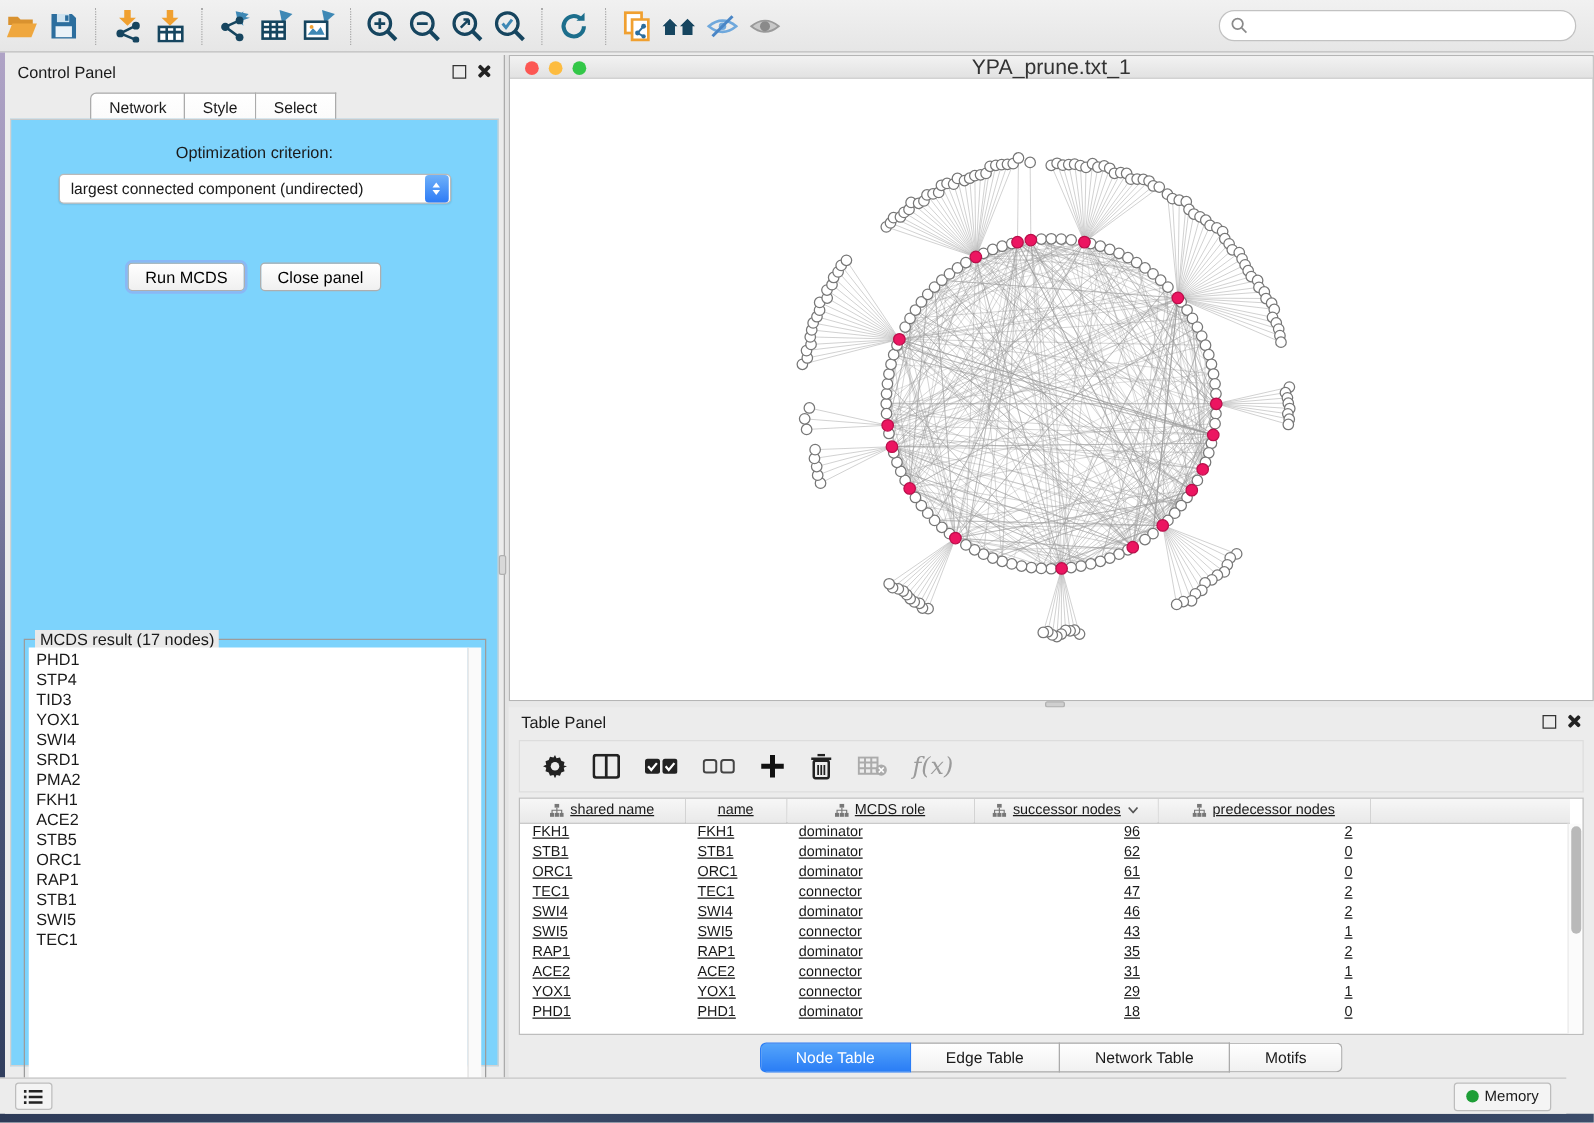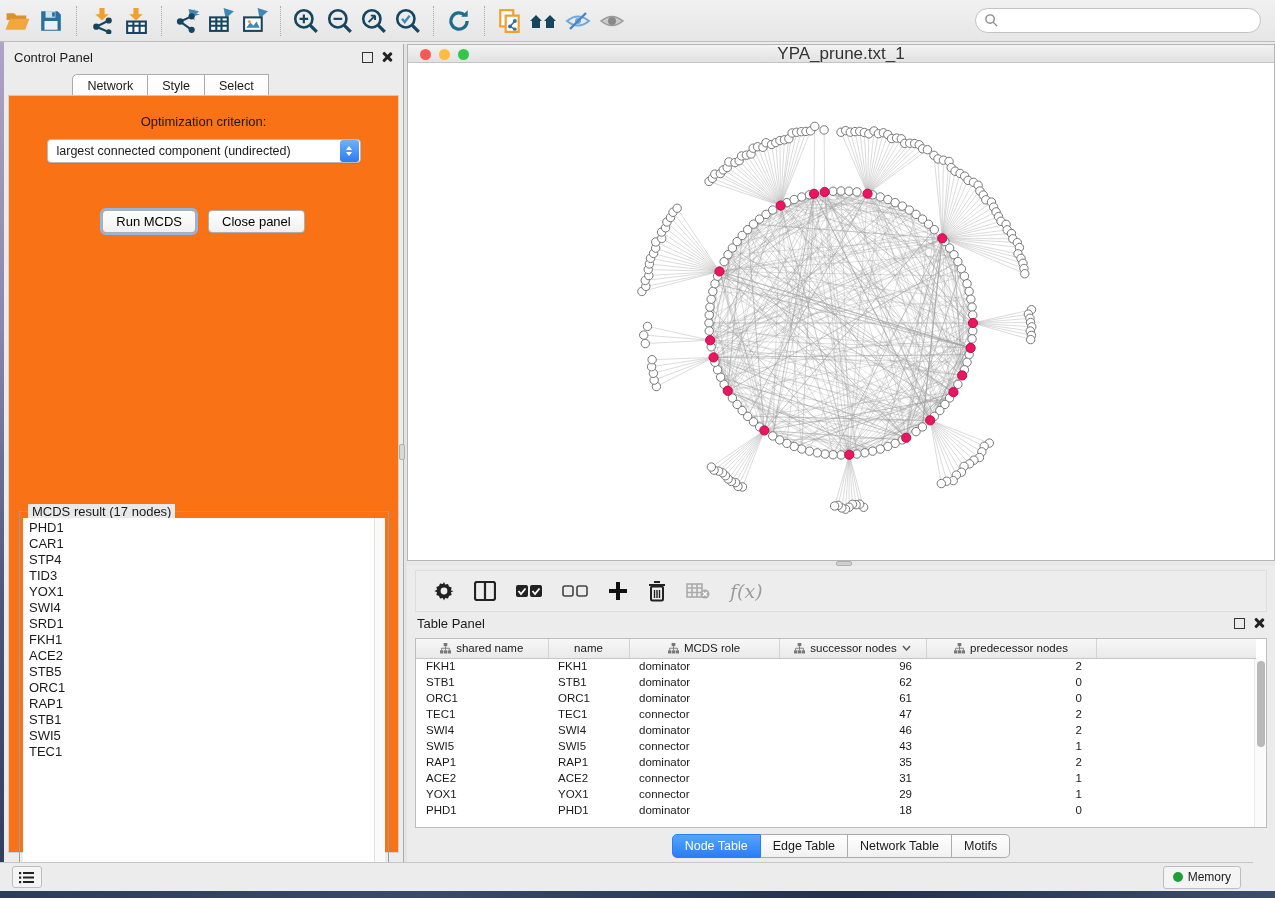--- a/index.html
+++ b/index.html
@@ -26,21 +26,21 @@
   .close-btn { width:12px; height:12px; cursor:pointer; position:relative; }
   .close-btn::before,.close-btn::after{ content:""; position:absolute; left:5px; top:0; width:2.5px; height:12px; background:#222; border-radius:1px; }
   .close-btn::before{ transform:rotate(45deg);} .close-btn::after{ transform:rotate(-45deg);}
 
   #cp-tabs { display:flex; justify-content:center; margin-top:4px; }
   .cp-tab { font-size:12.5px; padding:4px 14px; background:linear-gradient(#FFFFFF,#F2F2F2); border:1px solid #ABABAB; border-left:none; cursor:pointer; }
   .cp-tab:first-child { border-left:1px solid #ABABAB; border-radius:5px 0 0 5px; }
   .cp-tab:last-child { border-radius:0 5px 5px 0;margin-top:40px; }
   .cp-tab.active { background:linear-gradient(#55A5FB,#2A7DF5); color:#fff; border-color:#2A7DF5; }
 
-  #cp-body { position:absolute; left:4px; top:51px; width:391px; height:758px; background:#f97316; border:1px solid #D2D2D2; border-top:1px solid #C9C9C9; }
+  #cp-body { position:absolute; left:4px; top:51px; width:391px; height:758px; background:#7dd3fc; border:1px solid #D2D2D2; border-top:1px solid #C9C9C9; }
   #opt-label { text-align:center; margin-top:18px; font-size:13px; }
   #criterion-select { margin:10px auto 0; width:314px; height:24px; background:#fff; border:1px solid #B9B9B9; border-radius:4px; display:flex; align-items:center; cursor:pointer; box-shadow:0 1px 1px rgba(0,0,0,.08);gap:23px; }
   #criterion-value { flex:1; font-size:12.5px; padding-left:9px; white-space:nowrap; }
   #criterion-stepper { width:19px; height:22px; margin-right:1px; border-radius:3px; background:linear-gradient(#6FB1F9,#2D7BF6); display:flex; flex-direction:column; align-items:center; justify-content:center; gap:2px; }
   .st-arrow { width:0; height:0; border-left:3.5px solid transparent; border-right:3.5px solid transparent; }
   .st-up { border-bottom:4px solid #fff; } .st-down { border-top:4px solid #fff; }
   #cp-buttons { display:flex; justify-content:center; gap:12px; margin-top:15px; }
   .push-btn { font-size:13px; padding:3px 13px; background:linear-gradient(#FFFFFF,#F0F0F0); border:1px solid #AEAEAE; border-radius:4px; cursor:pointer;margin-top:32px; }
   .push-btn.focused { outline:2px solid #8AB8F5; outline-offset:0px; }
 
@@ -65,30 +65,30 @@
   
   #table-panel { left:407px; top:566px; width:868px; height:295px; background:#ECECEC; }
   #table-panel-header { height:22px; display:flex; align-items:center; padding:0 10px; }
   #table-panel-title { font-size:13px; }
   #table-toolbar { margin:4px 8px 0 8px; height:42px; background:#EDEDED; border:1px solid #DDD; display:flex; align-items:center; gap:20px; padding-left:18px; }
   .tt-icon { display:flex; align-items:center; justify-content:center; cursor:pointer; }
   .tt-icon.disabled { cursor:default; }
   #fx-label { font-family:"DejaVu Serif","Liberation Serif",serif; font-style:italic; font-size:19px; color:#9B9B9B; }
 
   #node-table-wrap { position:absolute; left:8px; top:72px; width:852px; height:190px; background:#fff; border:1px solid #BDBDBD; overflow:hidden; }
-  table { border-collapse:collapse; table-layout:fixed; width:840px; }
+  table { border-collapse:collapse; table-layout:fixed; width:840px;text-decoration:underline; }
   th { height:19px; background:linear-gradient(#F7F7F7,#E9E9E9); border-bottom:1px solid #C6C6C6; border-right:1px solid #D3D3D3; font-weight:normal; font-size:11.5px; padding:0; position:relative; }
   th .th-inner { display:flex; align-items:center; justify-content:center; gap:5px; }
   td { height:16px; font-size:11.5px; padding:0 10px; white-space:nowrap; overflow:hidden; }
   td.num { text-align:right; padding-right:14px; }
   #table-vscroll { position:absolute; right:1px; top:20px; width:11px; height:168px; background:#FBFBFB; border-left:1px solid #EAEAEA; }
   #table-vthumb { position:absolute; left:1.5px; top:2px; width:8px; height:86px; background:#B9B9B9; border-radius:4px; }
 
   #table-tabs { position:absolute; left:0; top:268px; width:868px; display:flex; justify-content:center; }
-  .table-tab { font-size:12.5px; padding:4px 12px; background:linear-gradient(#FFFFFF,#F1F1F1); border:1px solid #ABABAB; border-left:none; cursor:pointer; }
+  .table-tab { font-size:12.5px; padding:4px 28px; background:linear-gradient(#FFFFFF,#F1F1F1); border:1px solid #ABABAB; border-left:none; cursor:pointer; }
   .table-tab:first-child { border-left:1px solid #ABABAB; border-radius:5px 0 0 5px; }
   .table-tab:last-child { border-radius:0 5px 5px 0; }
   .table-tab.active { background:linear-gradient(#55A5FB,#2A7DF5); color:#fff; border-color:#2A7DF5; }
 
   
   #status-bar { left:0; top:862px; width:1253px; height:29px; background:#ECECEC; border-top:1px solid #C6C6C6; display:flex; align-items:center; padding:0 12px; }
   #panel-selector-button { width:30px; height:22px; background:#F4F4F4; border:1px solid #BDBDBD; border-radius:3px; display:flex; align-items:center; justify-content:center; cursor:pointer; }
   #memory-button { margin-left:auto; height:23px; background:#F4F4F4; border:1px solid #BDBDBD; border-radius:3px; display:flex; align-items:center; gap:5px; padding:0 9px; cursor:pointer; font-size:12px; }
   #memory-dot { width:10px; height:10px; border-radius:50%; background:#1E9E37; }
 </style>
@@ -259,26 +259,26 @@
         </span>
     </div>
     <div id="cp-buttons">
       <button class="push-btn focused">Run MCDS</button>
       <button class="push-btn">Close panel</button>
     </div>
     <div id="mcds-result-group">
       <span id="mcds-result-title">MCDS result (17 nodes)</span>
       <div id="mcds-list">
           <div>PHD1</div>
-          <div>CAR1</div>
           <div>STP4</div>
           <div>TID3</div>
           <div>YOX1</div>
           <div>SWI4</div>
           <div>SRD1</div>
+          <div>PMA2</div>
           <div>FKH1</div>
           <div>ACE2</div>
           <div>STB5</div>
           <div>ORC1</div>
           <div>RAP1</div>
           <div>STB1</div>
           <div>SWI5</div>
           <div>TEC1</div>
         </div>
       <div id="mcds-scroll"></div>
@@ -1069,20 +1069,27 @@
       <circle cx="319.73543244447893" cy="327.7874452716785" r="4.6000000000000005" fill="#EC1561" stroke="#BA0F4B" stroke-width="1"></circle>
       <circle cx="305.55761272394227" cy="294.3865951408295" r="4.6000000000000005" fill="#EC1561" stroke="#BA0F4B" stroke-width="1"></circle>
       <circle cx="302.129278298657" cy="277.2294573730468" r="4.6000000000000005" fill="#EC1561" stroke="#BA0F4B" stroke-width="1"></circle>
     </svg>
 </div>
 
 <div id="h-splitter" class="abs"></div>
 <div id="h-grip" class="abs"></div>
 
 <div id="table-panel" class="abs">
+  <div id="table-panel-header">
+    <span id="table-panel-title">Table Panel</span>
+    <span class="win-btns">
+      <span class="float-btn"></span>
+      <span class="close-btn"></span>
+    </span>
+  </div>
   <div id="table-toolbar">
     <span class="tt-icon">
       <svg width="20" height="20" viewBox="0 0 20 20">
           <path d="M10 1l1.2 2.6 2.8-.6 1 2.6 2.6 1-.6 2.8L19.6 10 17 11.2l.6 2.8-2.6 1-1 2.6-2.8-.6L10 19.6 8.8 17l-2.8.6-1-2.6-2.6-1 .6-2.8L.4 10 3 8.8 2.4 6l2.6-1 1-2.6 2.8.6z" fill="#222"></path>
           <circle cx="10" cy="10" r="3.4" fill="#EDEDED"></circle>
         </svg>
     </span>
     <span class="tt-icon">
       <svg width="22" height="20" viewBox="0 0 22 20">
           <rect x="1" y="1" width="20" height="18" rx="2" fill="none" stroke="#222" stroke-width="2.2"></rect>
@@ -1121,27 +1128,20 @@
             <rect x="1" y="1" width="15" height="13"></rect>
             <path d="M1 5h15M1 9.5h15M6 1v13M11 1v13"></path>
           </g>
           <circle cx="19" cy="11" r="4.5" fill="#ABABAB"></circle>
           <path d="M17 9l4 4M21 9l-4 4" stroke="#fff" stroke-width="1.4"></path>
         </svg>
     </span>
     <span class="tt-icon disabled">
         <span id="fx-label">f(x)</span>
       </span>
-  </div>
-  <div id="table-panel-header">
-    <span id="table-panel-title">Table Panel</span>
-    <span class="win-btns">
-      <span class="float-btn"></span>
-      <span class="close-btn"></span>
-    </span>
   </div>
 
   <div id="node-table-wrap">
     <table>
       <colgroup id="table-colgroup">
           <col style="width: 132px;">
           <col style="width: 81px;">
           <col style="width: 150px;">
           <col style="width: 147px;">
           <col style="width: 170px;">

